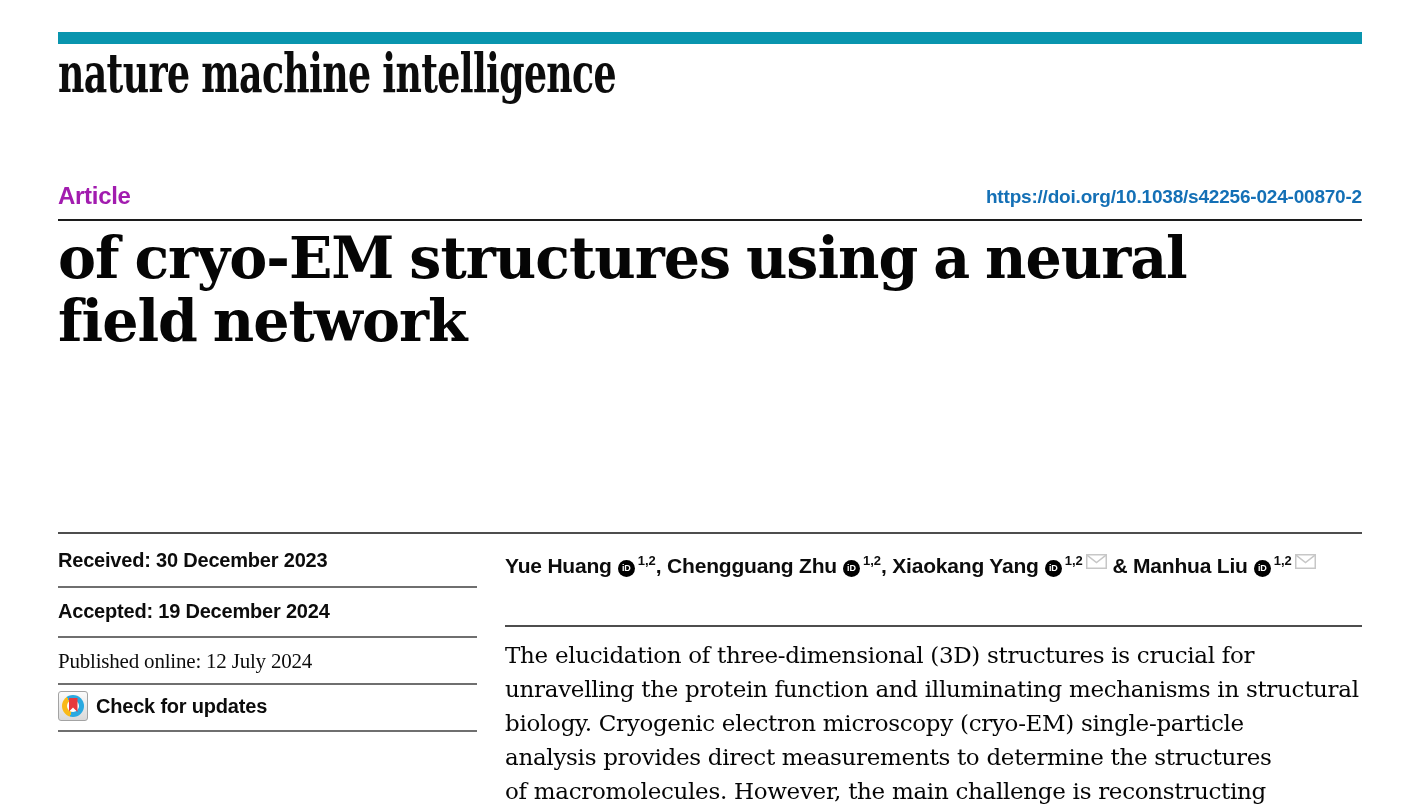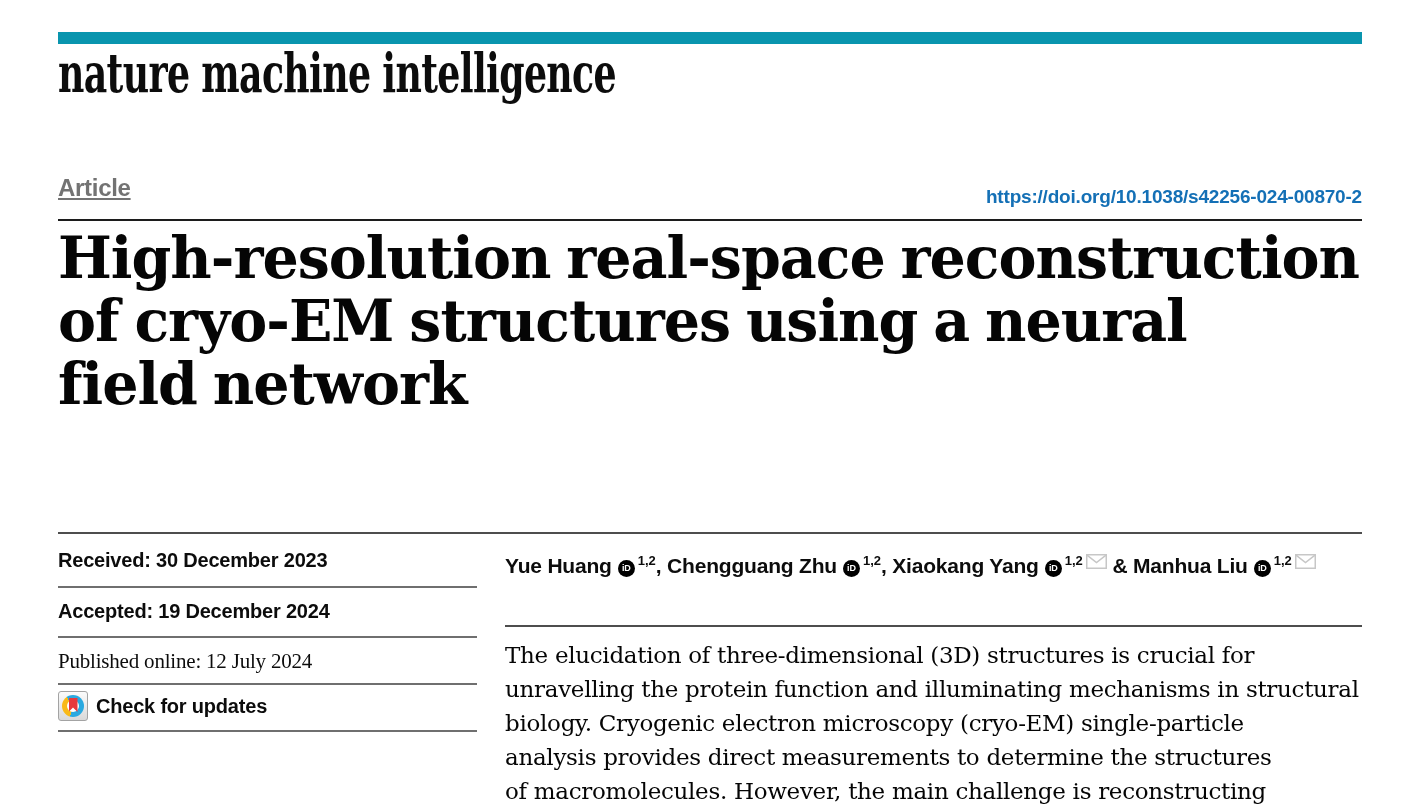--- a/index.html
+++ b/index.html
@@ -32,26 +32,25 @@
     letter-spacing: -1px;
     white-space: nowrap;
     transform: scaleX(0.66);
     transform-origin: left top;
     color: #0c0c0c;
   }
 
   
   .article-label {
     position: absolute;
-    left: 58px; top: 174px;
+    left: 58px; top: 182px;
     font-size: 24px;
     font-weight: 700;
     letter-spacing: -0.3px;
-    color: #737373;
-    text-decoration: underline;
+    color: #a21caf;
   }
   .doi-link {
     position: absolute;
     right: 55px; top: 186px;
     font-size: 19px;
     font-weight: 700;
     letter-spacing: -0.2px;
     color: #1470b6;
     text-decoration: none;
     white-space: nowrap;
@@ -202,21 +201,20 @@
 
   <div class="topbar"></div>
 
   <div class="masthead">nature machine intelligence</div>
 
   <div class="article-label">Article</div>
   <a class="doi-link" href="#">https://doi.org/10.1038/s42256-024-00870-2</a>
   <div class="rule-article"></div>
 
   <div class="paper-title">
-    <div class="tline">High-resolution real-space reconstruction</div>
     <div class="tline">of cryo-EM structures using a neural</div>
     <div class="tline">field network</div>
   </div>
 
   <div class="rule full" style="top:532px"></div>
 
   <div class="meta-item" style="top:549px">Received: 30 December 2023</div>
   <div class="rule left-col" style="top:586px"></div>
 
   <div class="meta-item" style="top:600px">Accepted: 19 December 2024</div>

